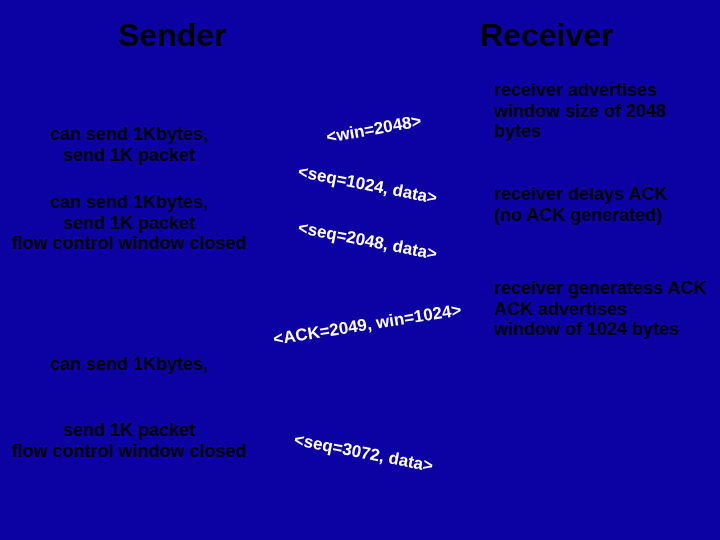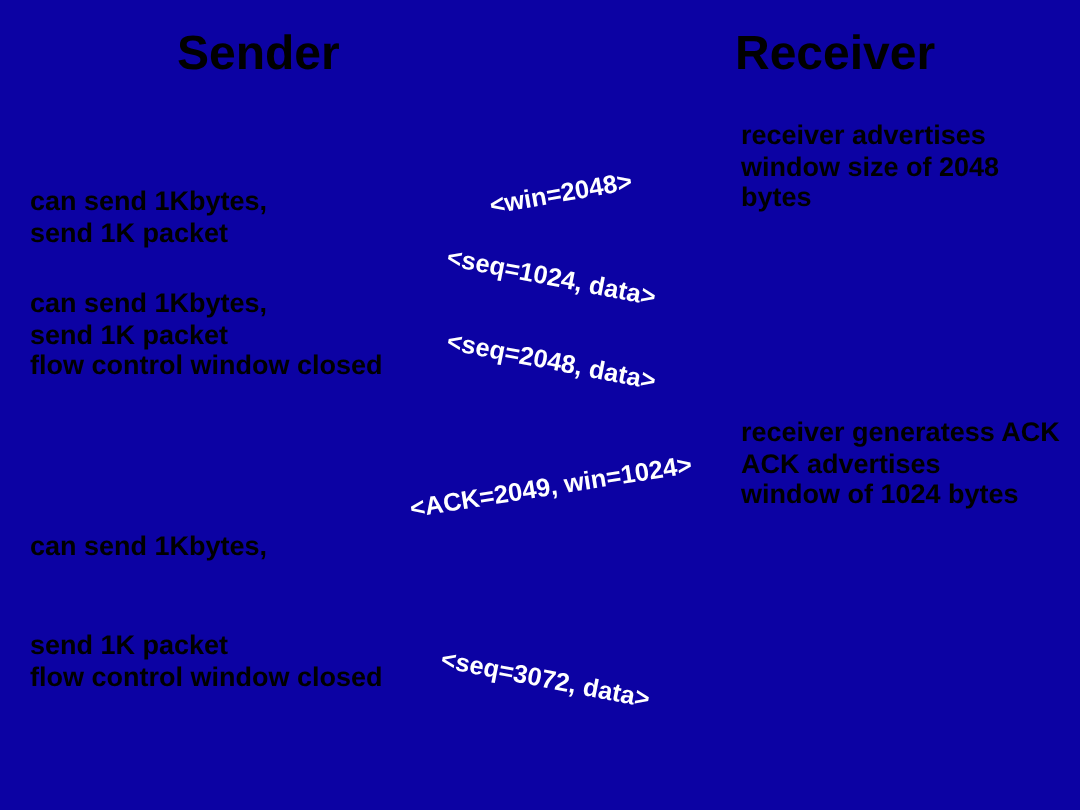--- a/index.html
+++ b/index.html
@@ -22,55 +22,57 @@
     font-size: 32px;
     color: #000;
   }
   .note {
     position: absolute;
     font-weight: 700;
     font-size: 18px;
     color: #000;
     line-height: 1.15;
   }
-  .note.left  { text-align: left; margin-left: 20px; }
+  .note.left  { text-align: center; }
   .note.right { text-align: left; }
   .msg {
     position: absolute;
     font-weight: 700;
     font-size: 17px;
     color: #fff;
     white-space: nowrap;
     transform-origin: left top;
   }
 </style>
 </head>
 <body>
 
 <div class="stage">
 
   <div class="heading" style="left:118px; top:17px;">Sender</div>
-  <div class="heading" style="left:490px; top:17px;">Receiver</div>
+  <div class="heading" style="left:480px; top:17px;">Receiver</div>
 
   <div class="note left" style="left:0px; top:124px; width:258px; white-space:pre-line;">can send  1Kbytes,
 send 1K packet</div>
 
   <div class="note left" style="left:0px; top:192px; width:258px; white-space:pre-line;">can send  1Kbytes,
 send 1K packet
 flow control window closed</div>
 
   <div class="note left" style="left:0px; top:354px; width:258px; white-space:pre-line;">can send  1Kbytes,</div>
 
   <div class="note left" style="left:0px; top:420px; width:258px; white-space:pre-line;">send 1K packet
 flow control window closed</div>
 
   <div class="note right" style="left:494px; top:80px; width:220px; white-space:pre-line;">receiver advertises
 window size of 2048
 bytes</div>
 
+  <div class="note right" style="left:494px; top:184px; width:220px; white-space:pre-line;">receiver delays ACK
+(no ACK generated)</div>
 
   <div class="note right" style="left:494px; top:278px; width:230px; white-space:pre-line;">receiver generatess ACK
 ACK advertises
 window of 1024 bytes</div>
 
   <div class="msg" style="left:325px; top:128px; transform:rotate(-10deg);">&lt;win=2048&gt;</div>
 
   <div class="msg" style="left:300px; top:162px; transform:rotate(11deg);">&lt;seq=1024, data&gt;</div>
 
   <div class="msg" style="left:300px; top:218px; transform:rotate(11deg);">&lt;seq=2048, data&gt;</div>

